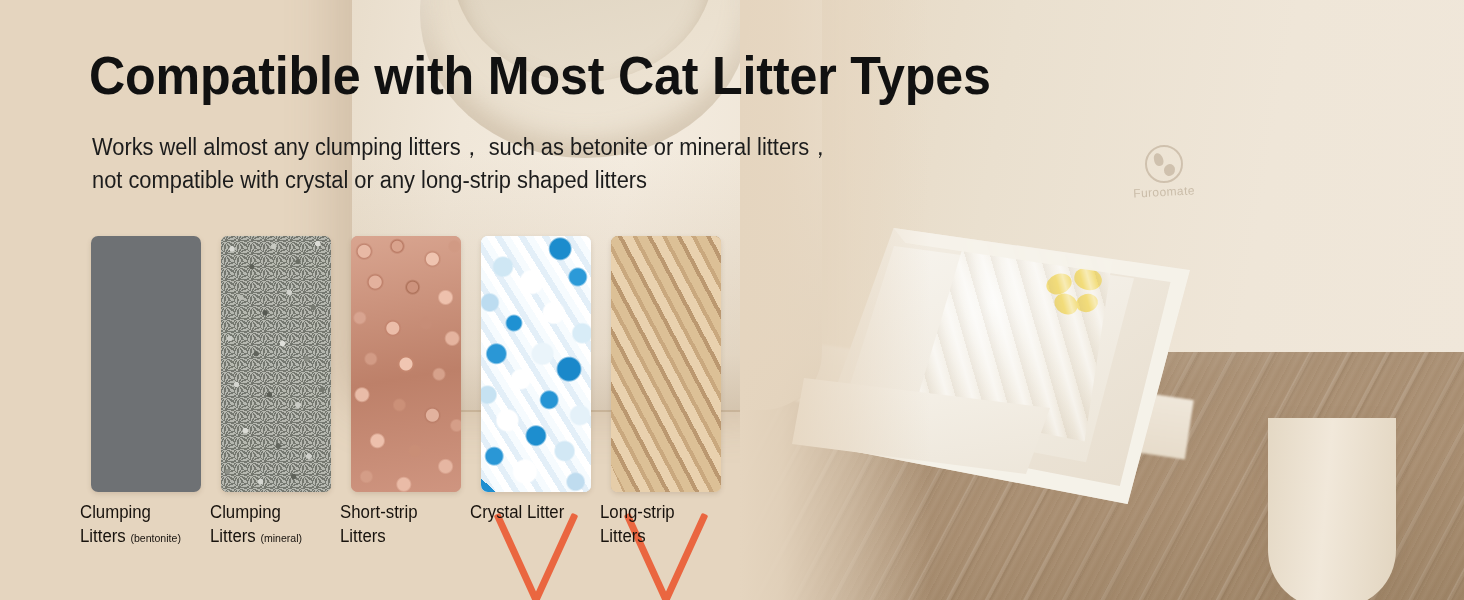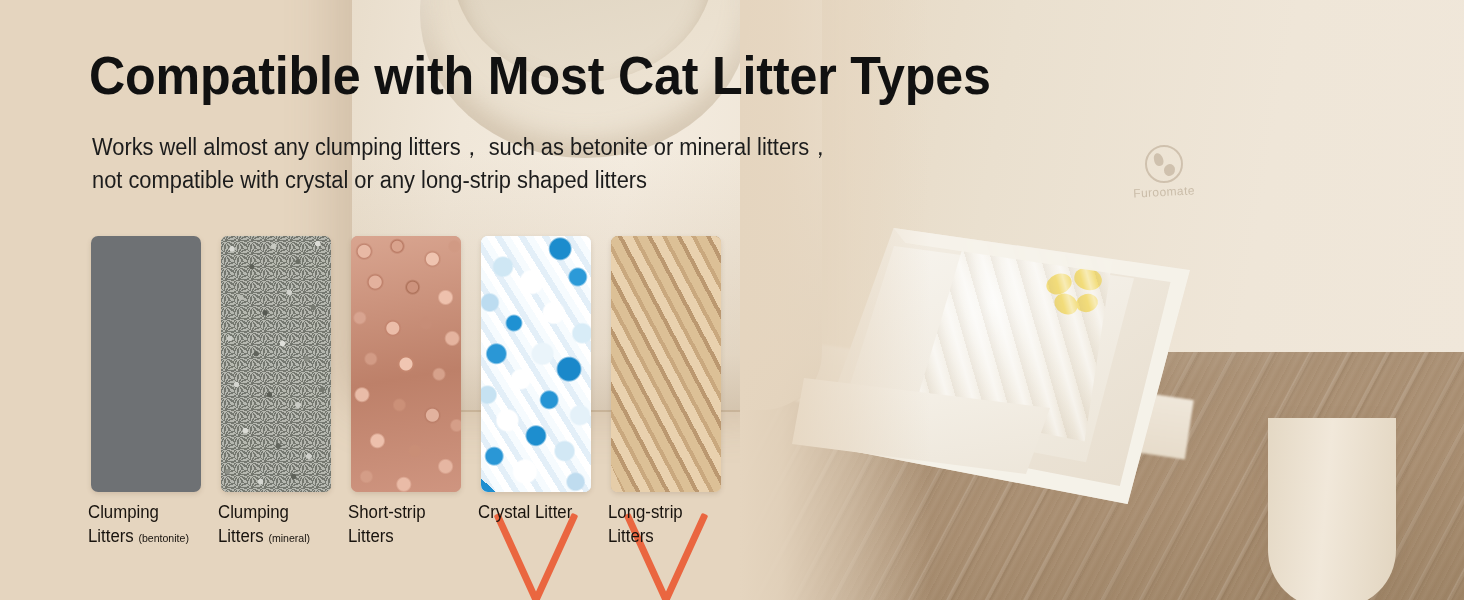--- a/index.html
+++ b/index.html
@@ -247,21 +247,21 @@
       linear-gradient(172deg,#ddbf96,#c2a178 55%,#d4b68d);}
 
   
   .cross{position:absolute;left:-8px;top:-10px;width:126px;height:276px;pointer-events:none;}
   .cross i{position:absolute;left:50%;top:50%;width:150%;height:7px;background:#ea6640;
       border-radius:2px;transform-origin:center;}
   .cross i.a{transform:translate(-50%,-50%) rotate(65.5deg);}
   .cross i.b{transform:translate(-50%,-50%) rotate(-65.5deg);}
 
   
-  .caps{position:absolute;left:87px;top:500px;width:700px;height:70px;}
+  .caps{position:absolute;left:79px;top:500px;width:700px;height:70px;}
   .cap{position:absolute;top:0;font-size:17.5px;line-height:24px;color:#18130e;width:128px;
        transform:scaleX(.96);transform-origin:left top;}
   .cap .small{font-size:11px;}
   .c1{left:1px;}  .c2{left:131px;} .c3{left:261px;} .c4{left:391px;width:140px;} .c5{left:521px;}
 </style>
 </head>
 <body>
 
 <div class="banner">
 

